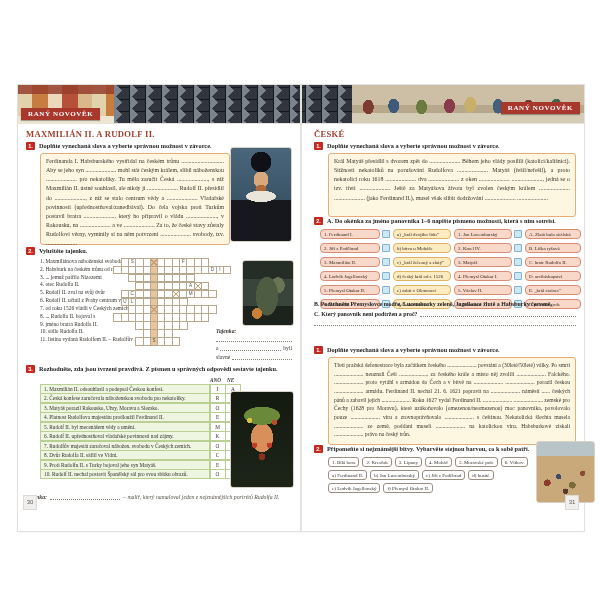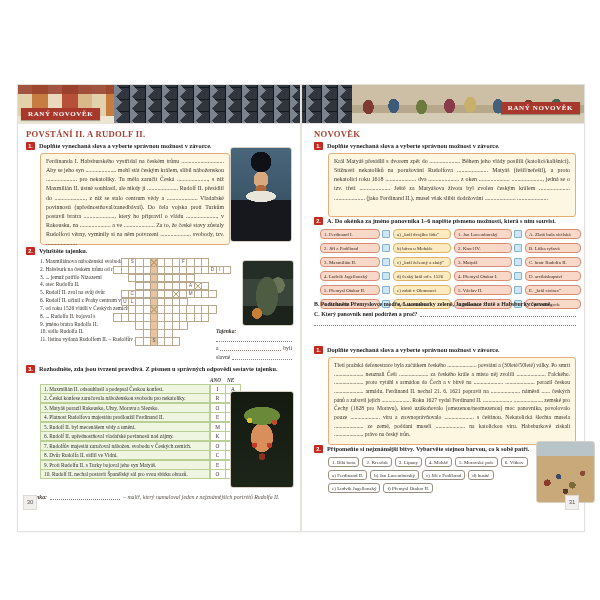--- a/index.html
+++ b/index.html
@@ -131,21 +131,21 @@
   <div class="banner">
     <div class="seg houses"></div>
     <div class="seg sgraf"></div>
     <div class="seg supper"></div>
     <div class="ribbon ribbon-l">RANÝ NOVOVĚK</div>
     <div class="ribbon ribbon-r">RANÝ NOVOVĚK</div>
   </div>
   <div class="fold"></div>
 
   <div class="page page-l">
-    <div class="h1" style="top:0">POVSTÁNÍ II.  A  RUDOLF II.</div>
+    <div class="h1" style="top:0">MAXMILIÁN II.  A  RUDOLF II.</div>
 
     <div class="exrow" style="top:13px">
       <span class="badge">1.</span>
       <span class="instr">Doplňte vynechaná slova a vyberte správnou možnost v závorce.</span>
     </div>
     <div class="fill-box" style="top:24px;left:14px;width:178px;height:84px">Ferdinanda I. Habsburského vystřídal na českém trůnu ............................. Aby se jeho syn ..................... mohl stát českým králem, slíbil náboženskou ..................... pro nekatolíky. Tu měla zaručit Česká ....................., s níž Maxmilián II. ústně souhlasil, ale nikdy ji ..................... Rudolf II. přesídlil do ....................., z níž se stalo centrum vědy a ..................... Vladařské povinnosti (upřednostňoval/zanedbával). Do čela vojska proti Turkům postavil bratra ....................., který ho připravil o vládu ....................., v Rakousku, na ..................... a ve ..................... Za to, že české stavy zůstaly Rudolfovi věrny, vymínily si na něm potvrzení ..................... svobody, tzv. .....................</div>
     <div class="art portrait" style="top:18px;left:204px;width:60px;height:93px"></div>
 
     <div class="exrow" style="top:118px">
       <span class="badge">2.</span>
@@ -357,21 +357,21 @@
     </div>
     <div class="art arcimboldo" style="top:262px;left:204px;width:62px;height:95px"></div>
     <div class="taj3" style="top:364px;left:0">
       <span class="lab">Tajenka:</span>
       <span class="dots"></span>
       <span class="note">– malíř, který namaloval jeden z nejznámějších portrétů Rudolfa II.</span>
     </div>
   </div>
 
   <div class="page page-r">
-    <div class="h1" style="top:0">NOVOVĚK</div>
+    <div class="h1" style="top:0">ČESKÉ</div>
 
     <div class="exrow" style="top:13px">
       <span class="badge">1.</span>
       <span class="instr">Doplňte vynechaná slova a vyberte správnou možnost v závorce.</span>
     </div>
     <div class="fill-box" style="top:24px;left:14px;width:236px;height:56px">Král Matyáš přesídlil s dvorem zpět do ..................... Během jeho vlády posílili (katolíci/kališníci). Stížnosti nekatolíků na porušování Rudolfova ..................... Matyáš (řešil/neřešil), a proto nekatolíci roku 1618 ..................... dva ..................... z oken ..................... ....................., jedná se o tzv. třetí ..................... Ještě za Matyášova života byl zvolen českým králem ..................... ..................... (jako Ferdinand II.), musel však slíbit dodržování ..................... .....................</div>
 
     <div class="exrow" style="top:88px">
       <span class="badge">2.</span>
       <span class="instr">A. Do okénka za jméno panovníka 1–6 napište písmeno možnosti, která s ním souvisí.</span>

